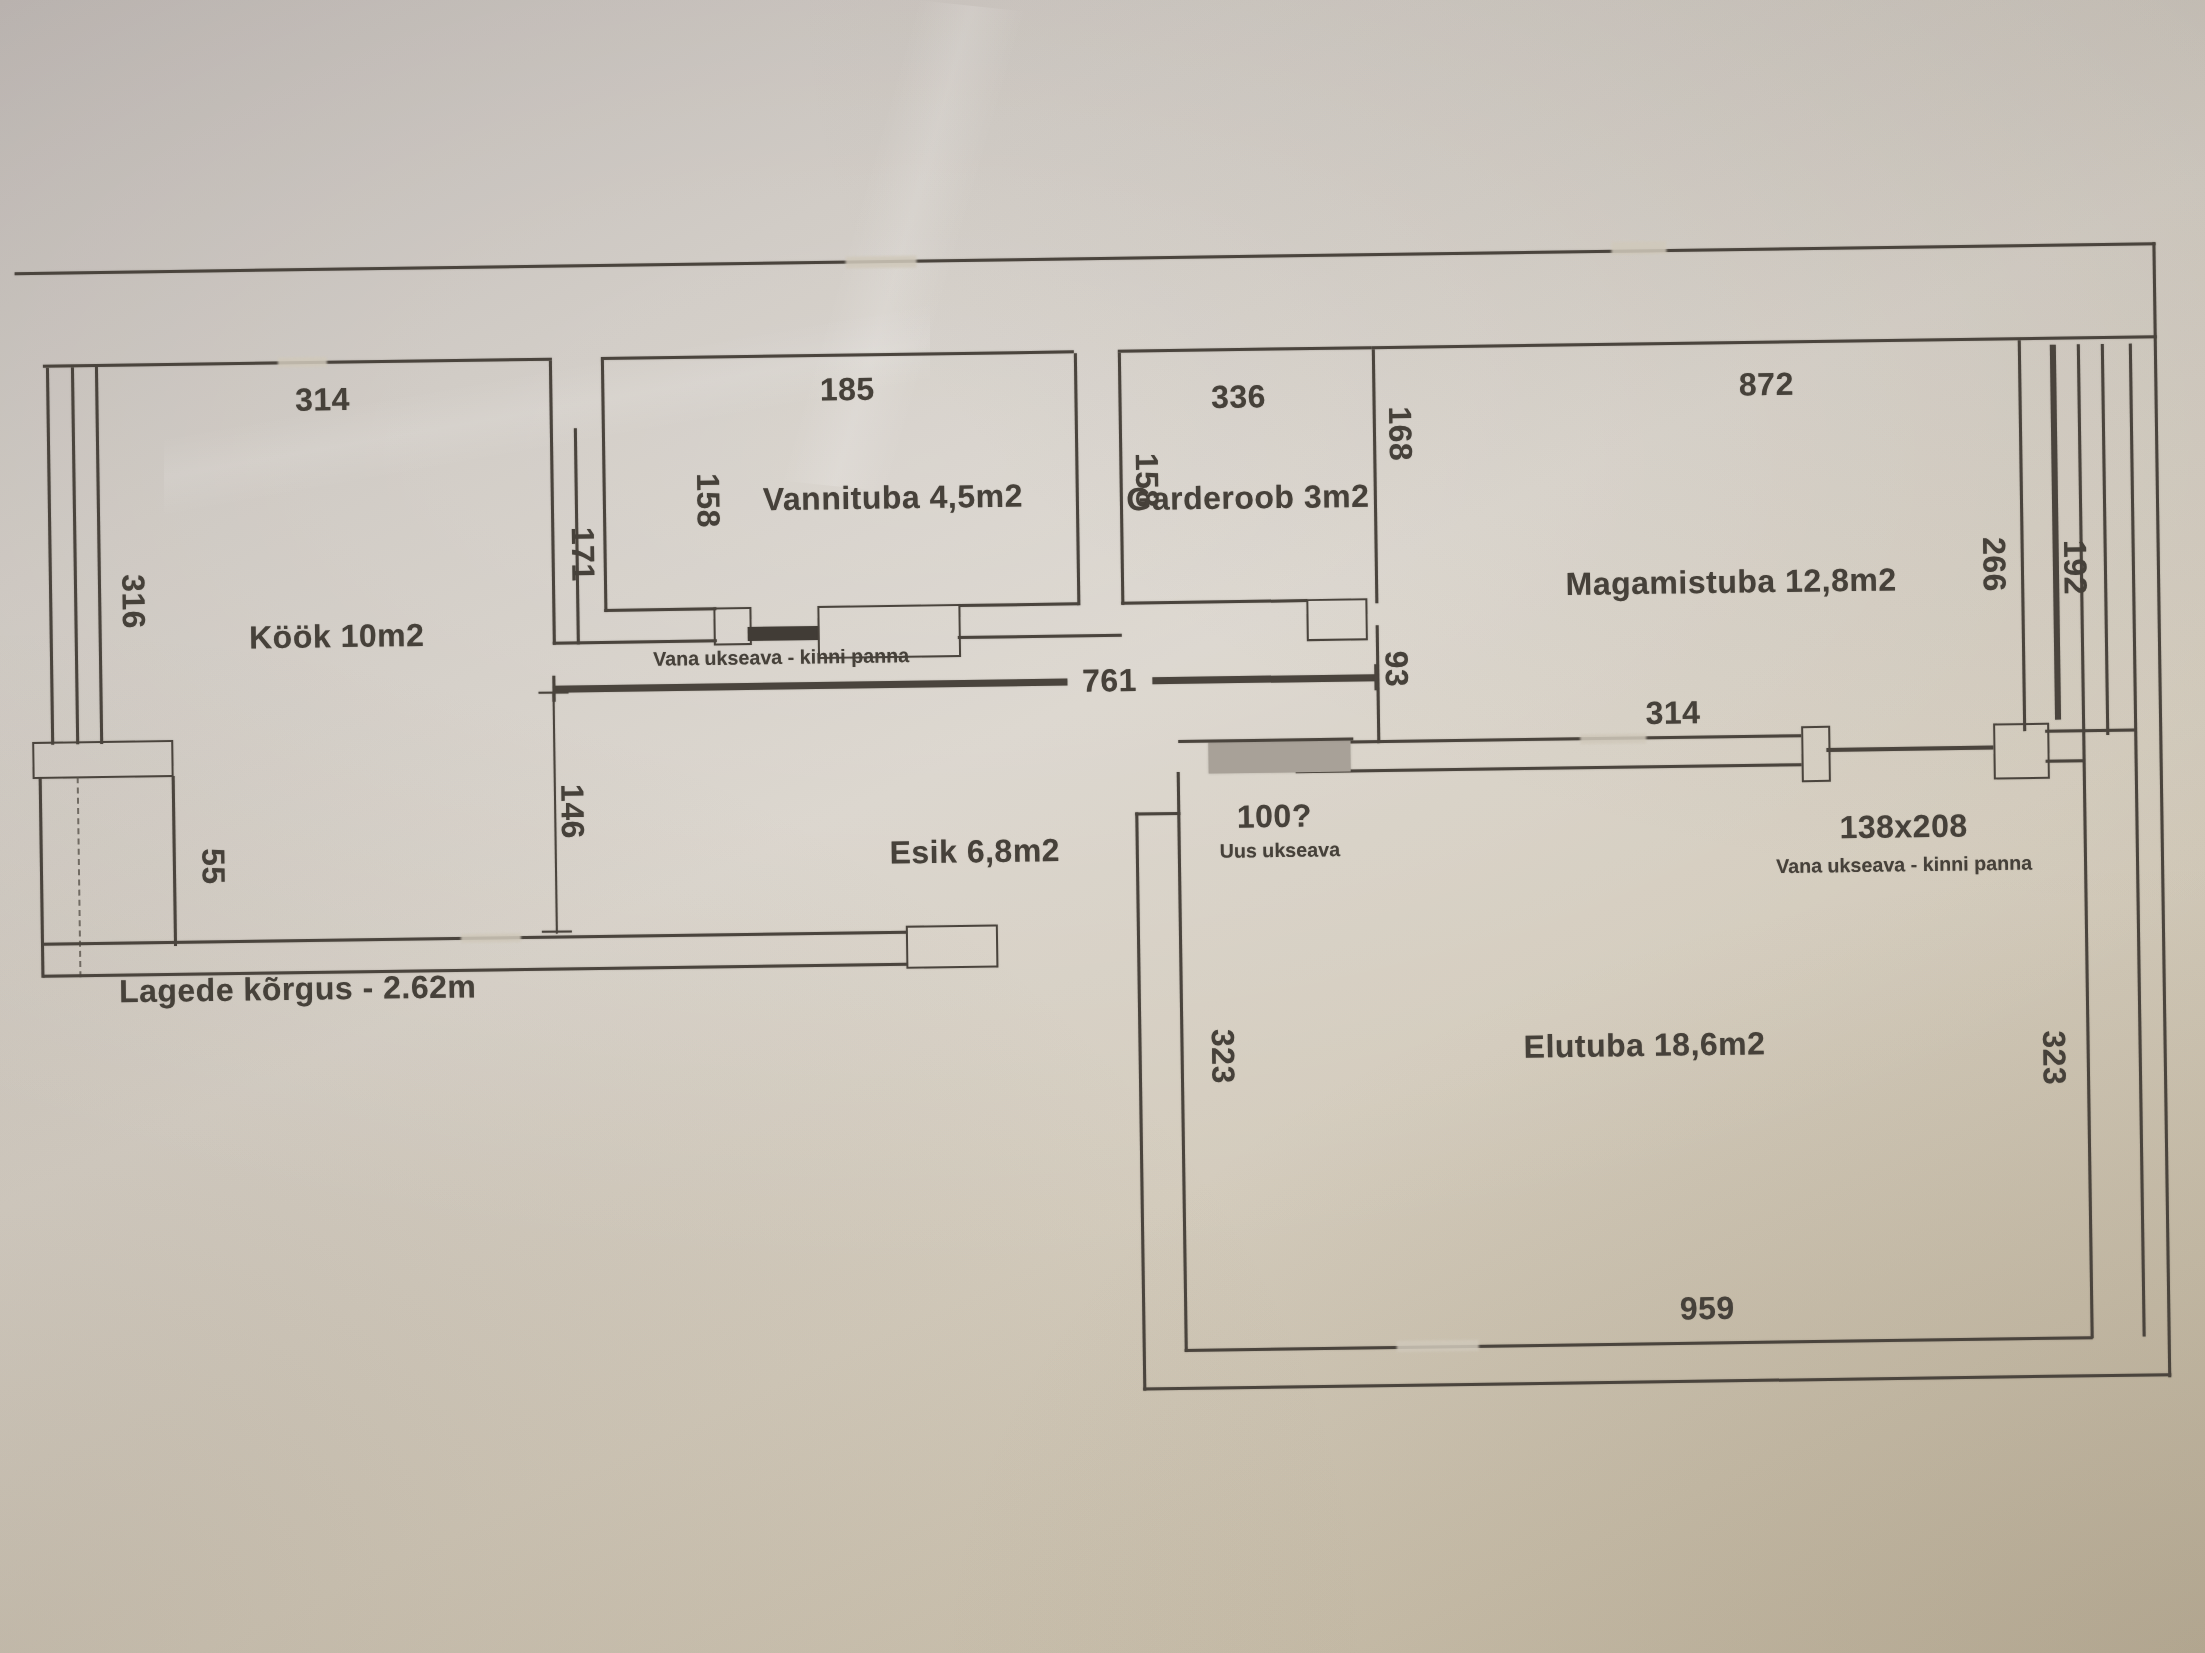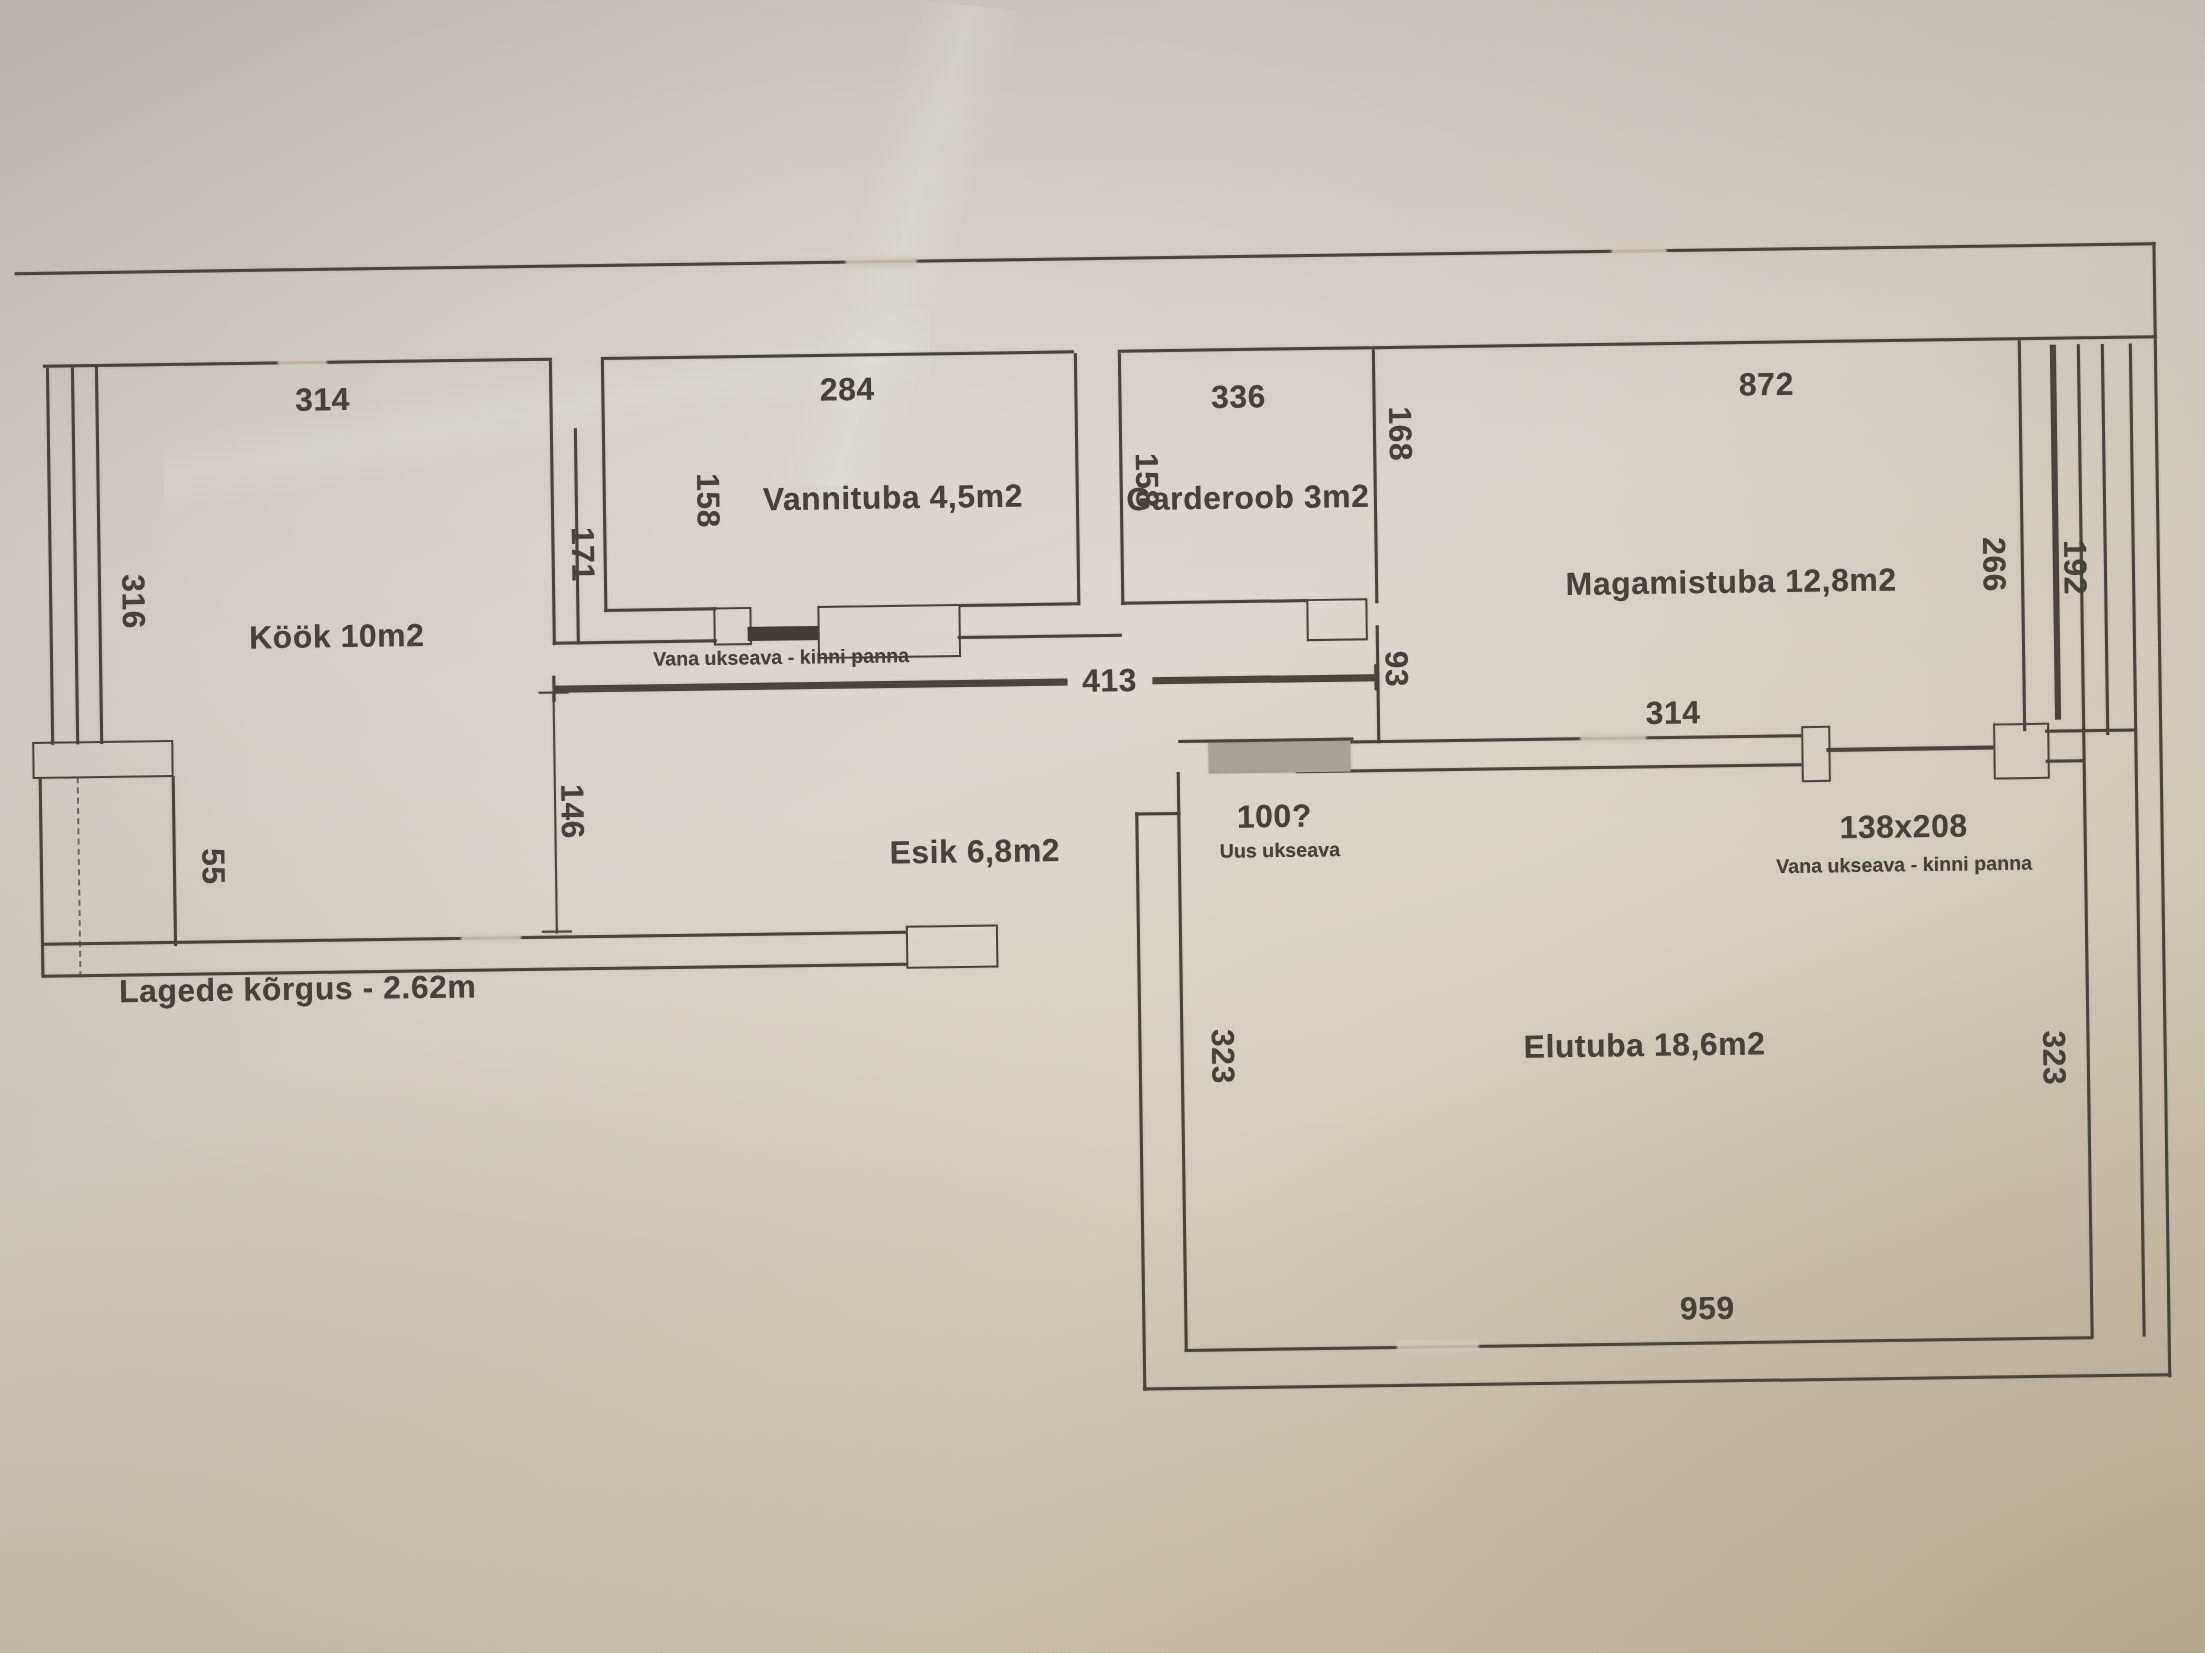--- a/index.html
+++ b/index.html
@@ -111,31 +111,31 @@
     <div class="gap" style="left:1619px;top:249px;width:55px;height:13px;"></div>
     <div class="gap" style="left:284px;top:346px;width:49px;height:9.8px;"></div>
     <div class="gap" style="left:1581px;top:741px;width:66px;height:9.8px;"></div>
     <div class="gap" style="left:1389px;top:1345px;width:82px;height:11px;"></div>
     <div class="gap" style="left:459px;top:925px;width:60px;height:8.8px;"></div>
 
     <div class="lab" style="left:328px;top:389px;">314</div>
     <div class="lab rot" style="left:136px;top:588px;">316</div>
     <div class="lab rot" style="left:586px;top:547px;">171</div>
     <div class="lab rot" style="left:212px;top:854px;">55</div>
-    <div class="lab" style="left:853px;top:386px;">284</div>
+    <div class="lab" style="left:853px;top:386px;">185</div>
     <div class="lab rot" style="left:712px;top:495px;">158</div>
     <div class="lab" style="left:1244px;top:399px;">336</div>
     <div class="lab rot" style="left:1151px;top:481px;">158</div>
     <div class="lab" style="left:1772px;top:394px;">872</div>
     <div class="lab rot" style="left:1405px;top:438px;">168</div>
     <div class="lab rot" style="left:1398px;top:673px;">93</div>
     <div class="lab" style="left:1674px;top:721px;">314</div>
     <div class="lab rot" style="left:1997px;top:577px;">266</div>
     <div class="lab rot" style="left:2078px;top:581px;">192</div>
-    <div class="lab" style="left:1111px;top:681px;background:rgba(210,202,187,0.0);padding:0 7.7px;">413</div>
+    <div class="lab" style="left:1111px;top:681px;background:rgba(210,202,187,0.0);padding:0 7.7px;">761</div>
     <div class="lab rot" style="left:572px;top:804px;">146</div>
     <div class="lab rot" style="left:1219px;top:1058px;">323</div>
     <div class="lab rot" style="left:2050px;top:1071px;">323</div>
     <div class="lab" style="left:1700px;top:1317px;">959</div>
     <div class="lab" style="left:1274px;top:819px;">100?</div>
     <div class="lab" style="left:1903px;top:838px;">138x208</div>
 
     <div class="lab" style="left:339px;top:626px;">Köök 10m2</div>
     <div class="lab" style="left:897px;top:495px;">Vannituba 4,5m2</div>
     <div class="lab" style="left:1252px;top:500px;">Garderoob 3m2</div>

